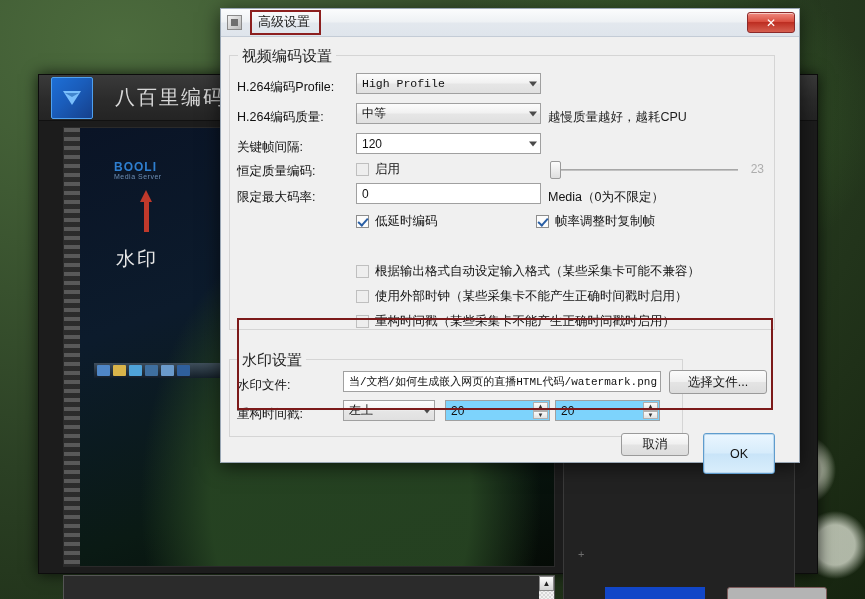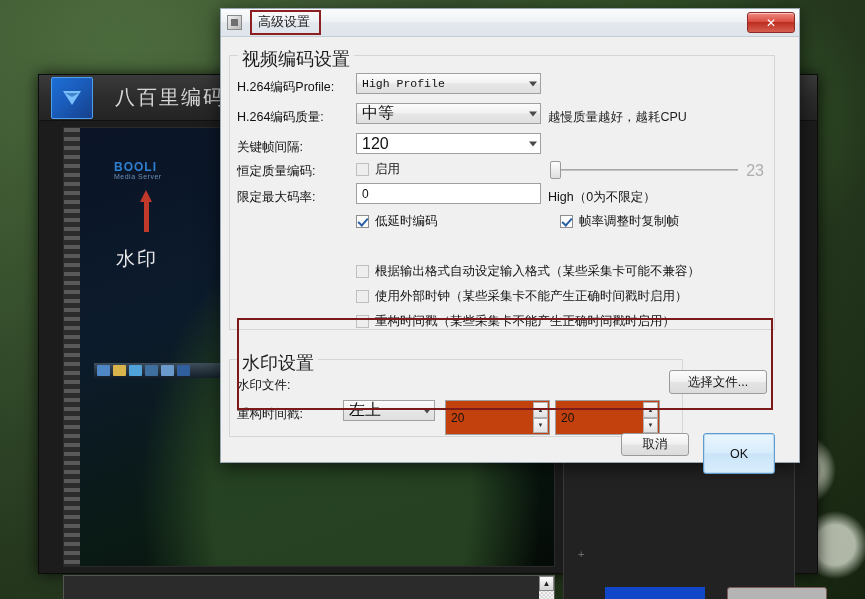--- a/index.html
+++ b/index.html
@@ -163,45 +163,45 @@
     border:1px solid #8c2a2a; border-radius:3px;
     background:linear-gradient(180deg,#f08a80 0%, #d94f41 45%, #bd2e22 50%, #d65f50 100%);
     color:#fff; font-size:12px; font-weight:bold;
     display:flex; align-items:center; justify-content:center;
     box-shadow: inset 0 1px 0 rgba(255,255,255,.55);
   }
   #dlg-body{ position:absolute; left:0; top:28px; right:0; bottom:0; background:#f0f0f0; padding:8px 10px; }
 
   .groupbox{ position:absolute; border:1px solid #d5d5d5; background:transparent; }
   .group-title{ position:absolute; top:-9px; left:8px; background:#f0f0f0; padding:0 4px;
-    font-size:18px; color:#1d1d1d; }
+    font-size:15px; color:#1d1d1d; }
 
   .frm-label{ position:absolute; font-size:12.5px; color:#111; }
 
   .combo{
     position:absolute; height:21px; border:1px solid #a0a0a0;
     background:linear-gradient(180deg,#fcfcfc 0%, #f1f1f1 48%, #e6e6e6 52%, #e0e0e0 100%);
-    display:flex; align-items:center; padding-left:5px; font-size:16px; color:#111;
+    display:flex; align-items:center; padding-left:5px; font-size:12px; color:#111;
   }
   .combo.editable{ background:#fff; }
   .combo .arrow{
     position:absolute; right:3px; top:50%; transform:translateY(-50%);
     width:0;height:0;border-left:4px solid transparent;border-right:4px solid transparent;
     border-top:5px solid #4a4a4a;
   }
   .combo.mono{ font-family:"Liberation Mono","DejaVu Sans Mono",monospace; font-size:11.5px;}
 
   .textinput{
     position:absolute; height:21px; border:1px solid #a0a0a0; background:#fff;
     display:flex; align-items:center; padding-left:5px; font-size:12px; color:#111;
   }
   .textinput.mono{ font-family:"Liberation Mono","DejaVu Sans Mono",monospace; font-size:11px;}
 
   .spin{
-    position:absolute; height:35px; border:1px solid #a0a0a0; background:#c2410c;
+    position:absolute; height:21px; border:1px solid #a0a0a0; background:#7dd3fc;
     display:flex; align-items:center; padding-left:5px; font-size:12px; color:#111;
   }
   .spin .btns{ position:absolute; right:1px; top:1px; bottom:1px; width:15px;
     display:flex; flex-direction:column; }
   .spin .btns span{ flex:1; border:1px solid #b0b0b0;
     background:linear-gradient(180deg,#fafafa,#e2e2e2);
     display:flex;align-items:center;justify-content:center; font-size:6px; color:#333;}
 
   .cbrow{ position:absolute; display:flex; align-items:center; font-size:12.5px; color:#111; }
   .cbox{
@@ -212,21 +212,21 @@
     content:""; position:absolute; left:3px; top:0px; width:4px; height:8px;
     border:solid #2a5fa5; border-width:0 2px 2px 0; transform:rotate(42deg);
   }
   .cbox.dim{ background:#eeeeee; border-color:#bfbfbf; }
 
   .slider{ position:absolute; height:21px; }
   .slider .track{ position:absolute; left:9px; right:26px; top:10px; height:2px;
      background:linear-gradient(180deg,#9a9a9a,#cfcfcf); }
   .slider .thumb{ position:absolute; left:4px; top:2px; width:11px; height:18px;
      background:linear-gradient(180deg,#fdfdfd,#dedede); border:1px solid #9a9a9a; border-radius:2px;}
-  .slider .val{ position:absolute; right:0; top:3px; font-size:16px; color:#adadad;}
+  .slider .val{ position:absolute; right:0; top:3px; font-size:12px; color:#adadad;}
 
   .btn{
     position:absolute; height:24px;
     border:1px solid #9a9a9a; border-radius:3px;
     background:linear-gradient(180deg,#fbfbfb 0%, #f0f0f0 48%, #e4e4e4 52%, #dcdcdc 100%);
     display:flex;align-items:center;justify-content:center;
     font-size:12.5px; color:#111; font-family:inherit;
   }
   .btn.primary{
     border-color:#5f9ccd;
@@ -351,27 +351,27 @@
     <div class="slider" style="left:325px; top:122px; width:218px;">
       <div class="track"></div>
       <div class="thumb"></div>
       <div class="val">23</div>
     </div>
 
     <div class="frm-label" style="left:16px; top:152px;">限定最大码率:</div>
     <div class="textinput" style="left:135px; top:146px; width:185px;">
       <span>0</span>
     </div>
-    <div class="frm-label" style="left:327px; top:152px;">High（0为不限定）</div>
+    <div class="frm-label" style="left:327px; top:152px;">Media（0为不限定）</div>
 
     <div class="cbrow" style="left:135px; top:176px;">
       <span class="cbox checked"></span>
       <span>低延时编码</span>
     </div>
-    <div class="cbrow" style="left:339px; top:176px;">
+    <div class="cbrow" style="left:315px; top:176px;">
       <span class="cbox checked"></span>
       <span>帧率调整时复制帧</span>
     </div>
     <div class="cbrow" style="left:135px; top:226px;">
       <span class="cbox dim"></span>
       <span>根据输出格式自动设定输入格式（某些采集卡可能不兼容）</span>
     </div>
     <div class="cbrow" style="left:135px; top:251px;">
       <span class="cbox dim"></span>
       <span>使用外部时钟（某些采集卡不能产生正确时间戳时启用）</span>
@@ -379,20 +379,23 @@
     <div class="cbrow" style="left:135px; top:276px;">
       <span class="cbox dim"></span>
       <span>重构时间戳（某些采集卡不能产生正确时间戳时启用）</span>
     </div>
 
     <div class="groupbox" style="left:8px; top:322px; width:454px; height:78px;">
       <div class="group-title">水印设置</div>
     </div>
 
     <div class="frm-label" style="left:16px; top:340px;">水印文件:</div>
+    <div class="textinput mono" style="left:122px; top:334px; width:318px;">
+      <span style="white-space:nowrap;overflow:hidden;direction:rtl;text-align:left;">当/文档/如何生成嵌入网页的直播HTML代码/watermark.png</span>
+    </div>
     <div class="btn" style="left:448px; top:333px; width:98px;">选择文件...</div>
 
     <div class="frm-label" style="left:16px; top:369px;">重构时间戳:</div>
     <div class="combo" style="left:122px; top:363px; width:92px;">
       <span>左上</span>
       <span class="arrow"></span>
     </div>
     <div class="spin" style="left:224px; top:363px; width:105px;">
       <span>20</span>
       <span class="btns">

